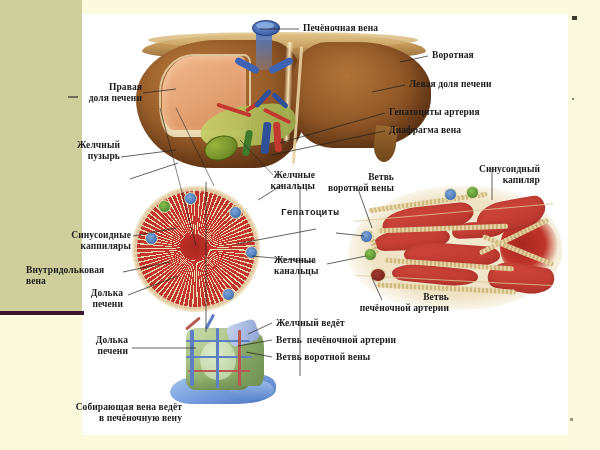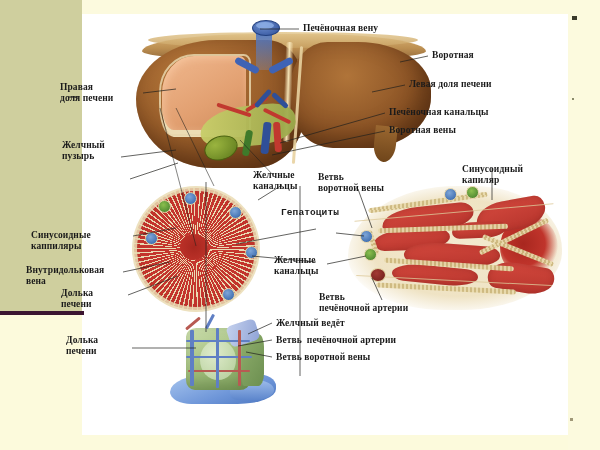--- a/index.html
+++ b/index.html
@@ -19,21 +19,21 @@
   .canvas{position:absolute;left:82px;top:14px;width:486px;height:421px;background:#ffffff;}
   .canvas-lower{position:absolute;left:82px;top:313px;width:486px;height:122px;background:#ffffff;}
   .tick-left{position:absolute;left:68px;top:96px;width:10px;height:2px;background:#6d6d55;}
   .tick-tr{position:absolute;left:572px;top:16px;width:5px;height:4px;background:#3a3a2a;}
   .tick-mr{position:absolute;left:572px;top:98px;width:2px;height:2px;background:#8a8a6a;}
   .tick-br{position:absolute;left:570px;top:418px;width:3px;height:3px;background:#a09878;}
 
   
   .lbl{position:absolute;color:#1b1b1b;font-size:9.5px;line-height:11px;font-weight:bold;
        letter-spacing:.1px;white-space:pre;}
-  .lbl.c{text-align:left;}
+  .lbl.c{text-align:right;}
 
   
   svg.leaders{position:absolute;left:0;top:0;width:600px;height:450px;pointer-events:none;}
   svg.leaders line,svg.leaders path{stroke:#20201c;stroke-width:.7;fill:none;}
   svg.leaders .thin{stroke-width:.55;}
 
   
   .organ{position:absolute;left:128px;top:18px;width:296px;height:160px;}
   .liver-r{position:absolute;left:8px;top:22px;width:168px;height:128px;
     background:radial-gradient(ellipse at 35% 30%,#b87a3c 0%,#9a5f2b 45%,#71401b 100%);
@@ -265,25 +265,25 @@
     <line x1="327" y1="264" x2="366" y2="256"></line>
     <line x1="382" y1="300" x2="372" y2="278"></line>
     <line x1="272" y1="323" x2="248" y2="334"></line>
     <line x1="272" y1="340" x2="238" y2="346"></line>
     <line x1="272" y1="357" x2="246" y2="352"></line>
     <line x1="132" y1="348" x2="196" y2="348"></line>
     <line x1="206" y1="182" x2="206" y2="332"></line>
     <line x1="300" y1="186" x2="300" y2="376"></line>
   </svg>
 
-  <div class="lbl" style="left:303px;top:23px;">Печёночная вену</div>
+  <div class="lbl" style="left:303px;top:23px;">Печёночная вена</div>
   <div class="lbl" style="left:432px;top:50px;">Воротная</div>
   <div class="lbl" style="left:409px;top:79px;">Левая доля печени</div>
-  <div class="lbl" style="left:389px;top:107px;">Печёночная канальцы</div>
-  <div class="lbl" style="left:389px;top:125px;">Воротная вены</div>
+  <div class="lbl" style="left:389px;top:107px;">Гепатоциты артерия</div>
+  <div class="lbl" style="left:389px;top:125px;">Диафрагма вена</div>
 
   <div class="lbl c" style="left:60px;top:82px;width:82px;">Правая
 доля печени</div>
   <div class="lbl c" style="left:62px;top:140px;width:58px;">Желчный
 пузырь</div>
 
   <div class="lbl c" style="left:253px;top:170px;width:62px;">Желчные
 канальцы</div>
   <div class="lbl c" style="left:462px;top:164px;width:78px;">Синусоидный
 капиляр</div>
@@ -302,14 +302,16 @@
 печени</div>
   <div class="lbl c" style="left:66px;top:335px;width:62px;">Долька
 печени</div>
 
   <div class="lbl c" style="left:319px;top:292px;width:130px;">Ветвь
 печёночной артерии</div>
   <div class="lbl" style="left:276px;top:318px;">Желчный ведёт</div>
   <div class="lbl" style="left:276px;top:335px;">Ветвь  печёночной артерии</div>
   <div class="lbl" style="left:276px;top:352px;">Ветвь воротной вены</div>
 
+  <div class="lbl c" style="left:32px;top:402px;width:150px;">Собирающая вена ведёт
+в печёночную вену</div>
 
 </div>
 
 </body></html>

